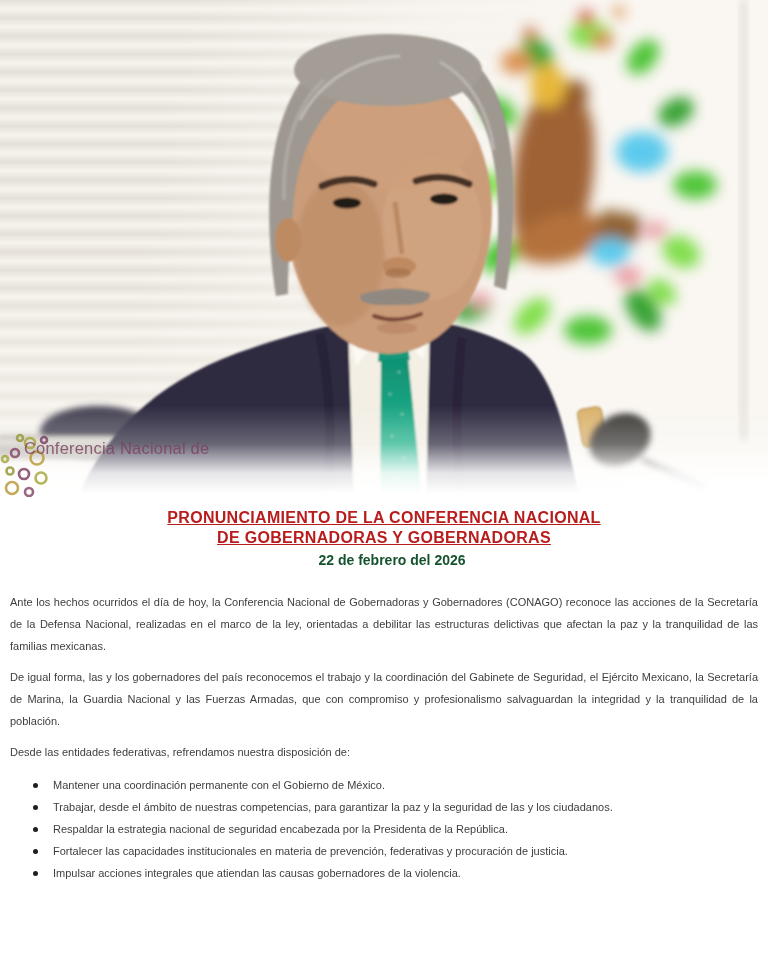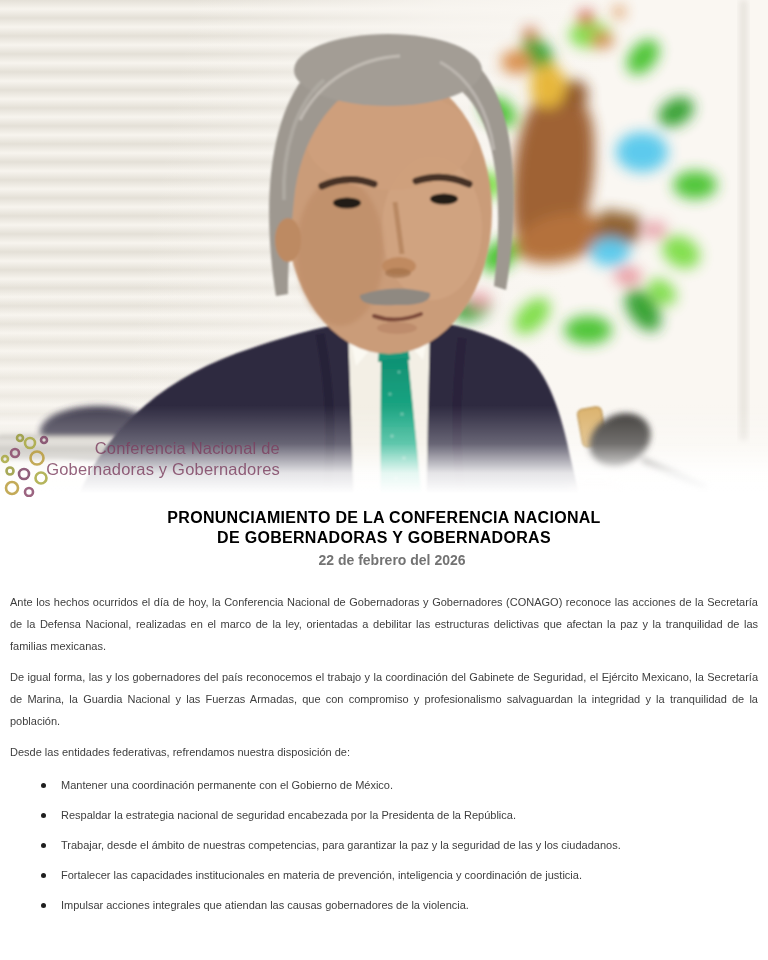--- a/index.html
+++ b/index.html
@@ -34,43 +34,44 @@
       rgba(255,255,255,.88) 74%, #ffffff 96%);
     pointer-events:none;
   }
 
   
   .conago-logo{
     position:absolute;left:0;top:429px;width:320px;height:72px;z-index:5;
   }
   .conago-rings{position:absolute;left:0;top:2px;}
   .conago-text{
-    position:absolute;left:24px;top:9px;width:256px;text-align:right;
+    position:absolute;left:24px;top:9px;width:256px;text-align:left;
     font-size:16.5px;line-height:21px;font-weight:500;
     color:#7d4060;opacity:.82;letter-spacing:.2px;
   }
 
   
   .title-block{padding-top:11px;text-align:center;}
   .title-line{
-    font-size:16px;line-height:20px;font-weight:800;color:#000000;
+    font-size:16px;line-height:20px;font-weight:800;color:#b91c1c;
     letter-spacing:.3px;
-  }
-  .title-date{font-size:14px;line-height:16px;font-weight:700;color:#737373;margin-top:4px;padding-left:16px;}
+    text-decoration:underline;
+  }
+  .title-date{font-size:14px;line-height:16px;font-weight:700;color:#14532d;margin-top:4px;padding-left:16px;}
 
   
   .content{
     margin-top:23px;padding:0 10px;
     font-size:11px;line-height:22px;color:#3e3e3e;
     text-align:justify;
   }
   .content p{margin:0 0 9px 0;}
   .content p.intro-list{margin-bottom:8px;}
   ul.commitments{list-style:none;margin:11px 0 0 0;padding:0;}
-  ul.commitments li{position:relative;padding-left:43px;margin:8px;}
+  ul.commitments li{position:relative;padding-left:43px;margin:0;}
   ul.commitments li::before{
     content:"";position:absolute;left:23px;top:8.5px;width:5px;height:5px;
     border-radius:50%;background:#1f1f1f;
   }
   .closing{margin-top:32px !important;}
 </style>
 </head>
 <body>
 
 <div class="page">
@@ -215,39 +216,38 @@
           <circle cx="10" cy="40" r="3.5" stroke="#97993a"></circle>
           <circle cx="24" cy="43" r="5" stroke="#7d4465"></circle>
           <circle cx="41" cy="47" r="5.5" stroke="#a8a83f"></circle>
           <circle cx="12" cy="57" r="6" stroke="#b99c3c"></circle>
           <circle cx="29" cy="61" r="4" stroke="#8a4a6b"></circle>
           <circle cx="20" cy="7" r="3" stroke="#97993a"></circle>
         </g>
       </svg>
       <div class="conago-text">
         <div>Conferencia Nacional de</div>
-        <div>Gobernadoras y Gobernadores</div>
       </div>
     </div>
   </div>
 
   <div class="title-block">
     <div class="title-line">PRONUNCIAMIENTO DE LA CONFERENCIA NACIONAL</div>
     <div class="title-line">DE GOBERNADORAS Y GOBERNADORAS</div>
     <div class="title-date">22 de febrero del 2026</div>
   </div>
 
   <div class="content">
     <p>Ante los hechos ocurridos el día de hoy, la Conferencia Nacional de Gobernadoras y Gobernadores (CONAGO) reconoce las acciones de la Secretaría de la Defensa Nacional, realizadas en el marco de la ley, orientadas a debilitar las estructuras delictivas que afectan la paz y la tranquilidad de las familias mexicanas.</p>
     <p>De igual forma, las y los gobernadores del país reconocemos el trabajo y la coordinación del Gabinete de Seguridad, el Ejército Mexicano, la Secretaría de Marina, la Guardia Nacional y las Fuerzas Armadas, que con compromiso y profesionalismo salvaguardan la integridad y la tranquilidad de la población.</p>
     <p class="intro-list">Desde las entidades federativas, refrendamos nuestra disposición de:</p>
 
     <ul class="commitments">
       <li><span>Mantener una coordinación permanente con el Gobierno de México.</span></li>
+      <li><span>Trabajar, desde el ámbito de nuestras competencias, para garantizar la paz y la seguridad de las y los ciudadanos.</span></li>
       <li><span>Respaldar la estrategia nacional de seguridad encabezada por la Presidenta de la República.</span></li>
-      <li><span>Trabajar, desde el ámbito de nuestras competencias, para garantizar la paz y la seguridad de las y los ciudadanos.</span></li>
-      <li><span>Fortalecer las capacidades institucionales en materia de prevención, inteligencia y coordinación de justicia.</span></li>
+      <li><span>Fortalecer las capacidades institucionales en materia de prevención, federativas y procuración de justicia.</span></li>
       <li><span>Impulsar acciones integrales que atiendan las causas gobernadores de la violencia.</span></li>
     </ul>
 
   </div>
 
 </div>
 
 </body></html>

